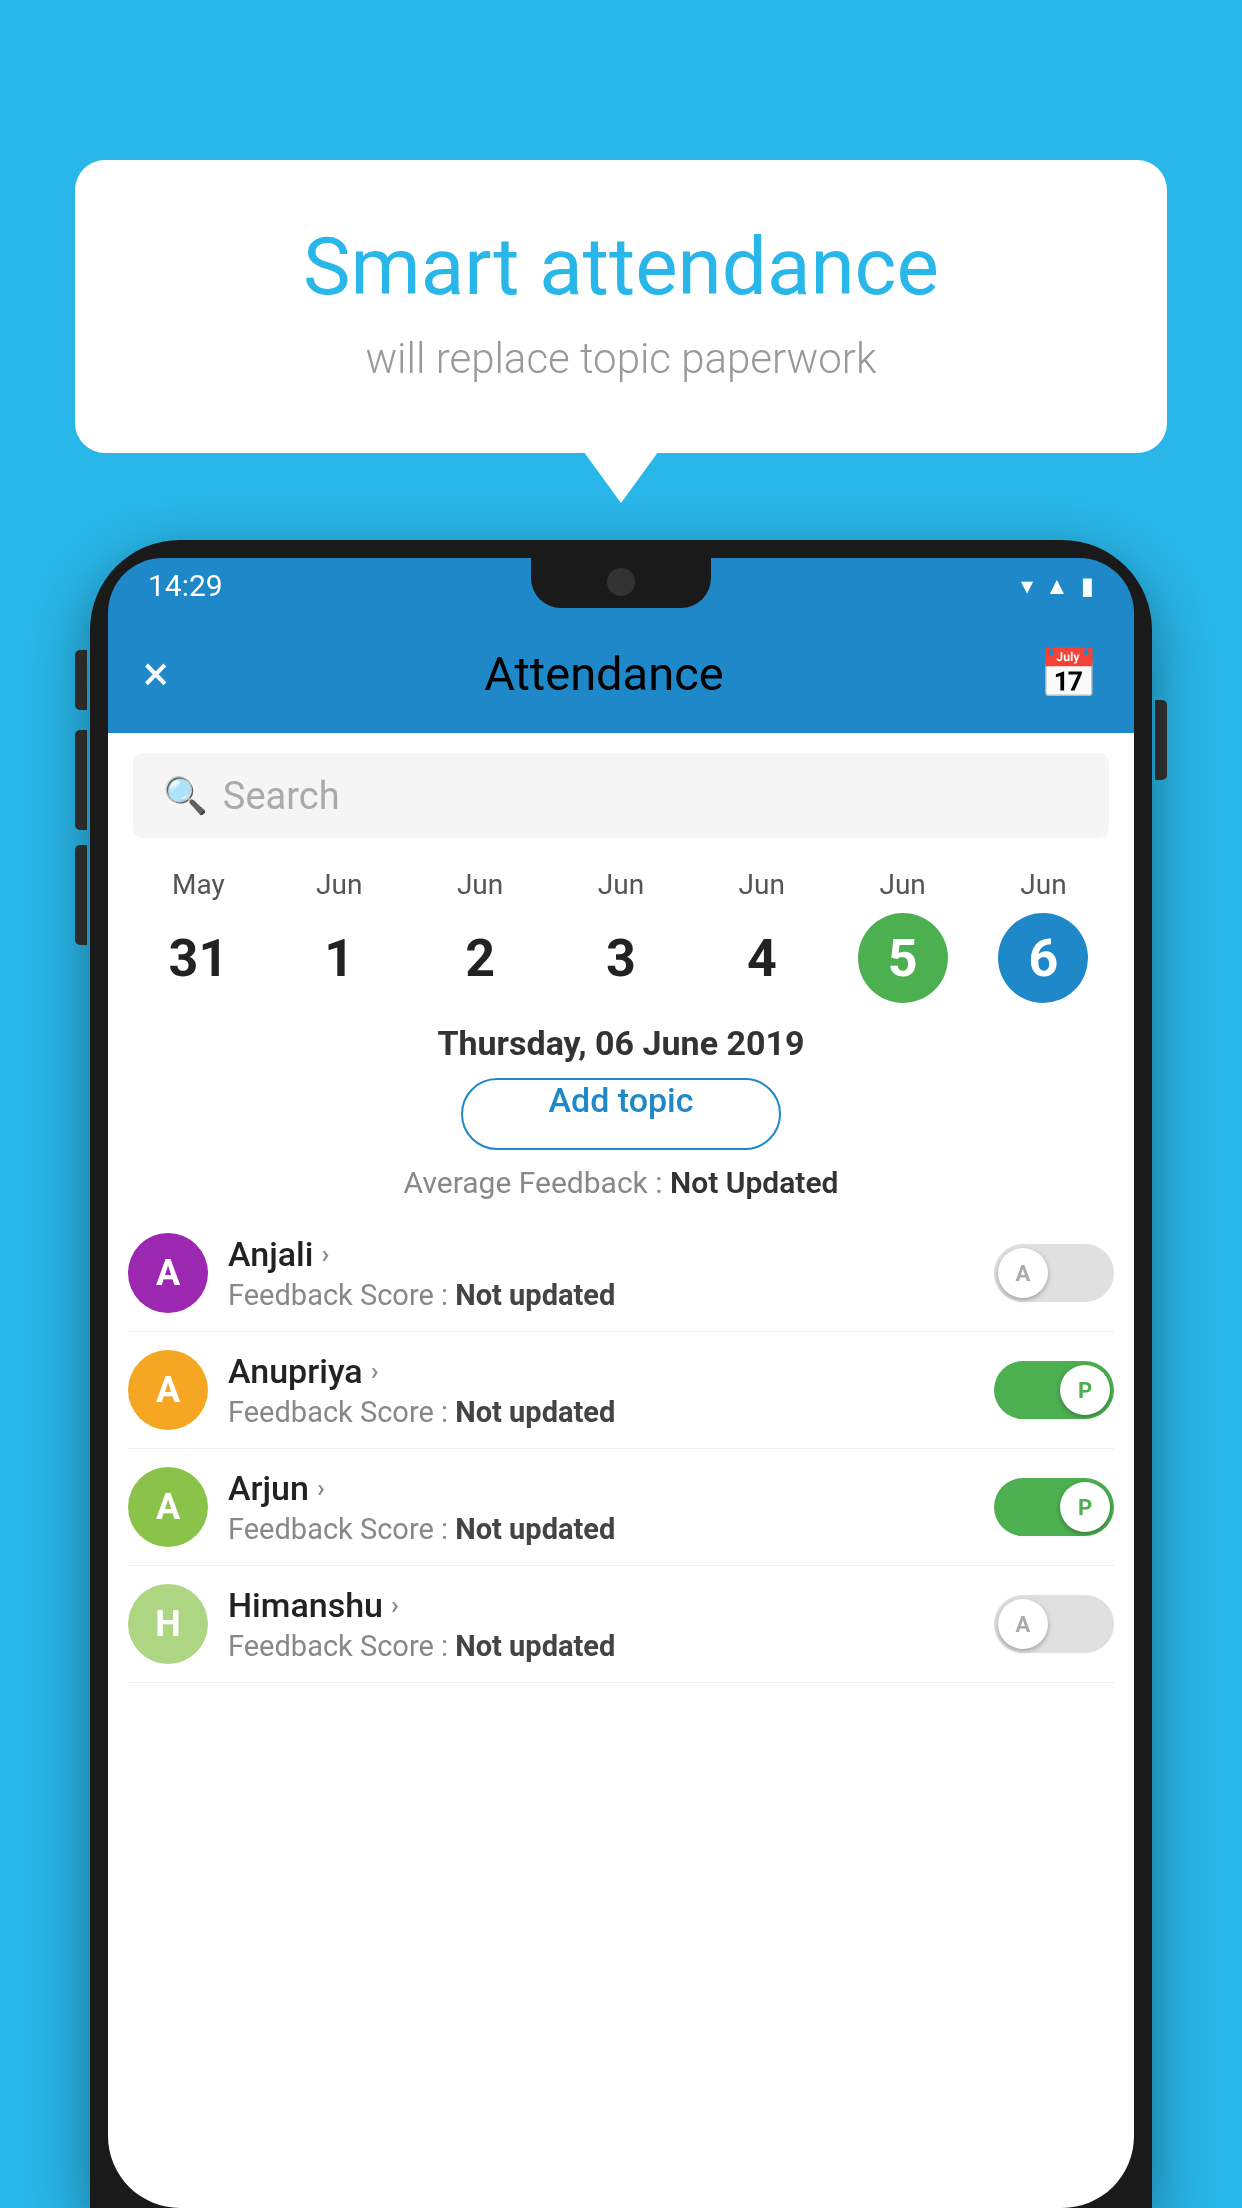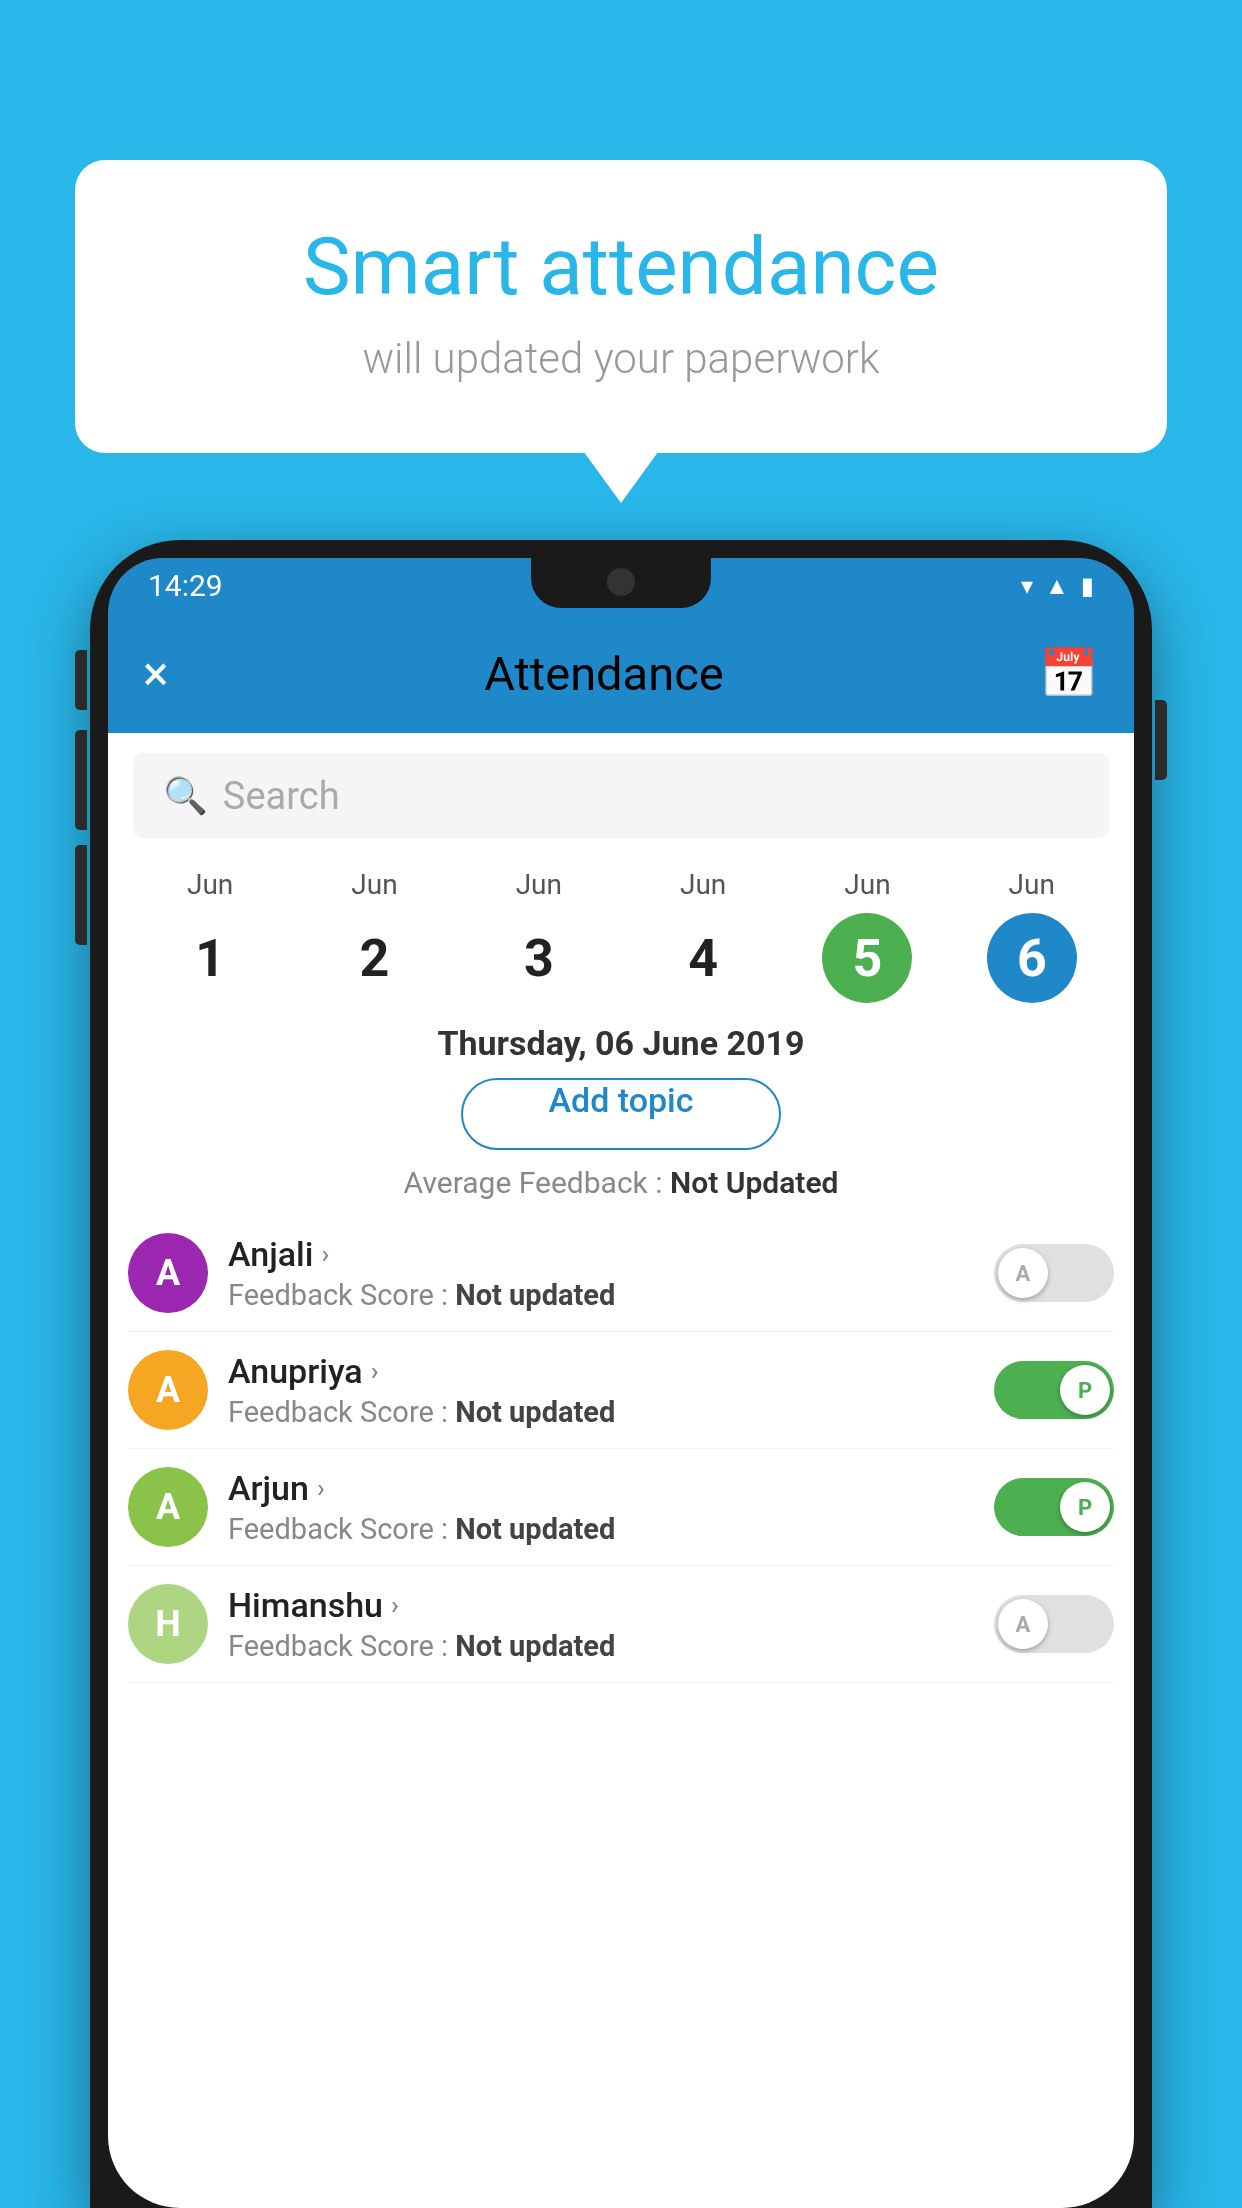--- a/index.html
+++ b/index.html
@@ -362,21 +362,21 @@
       height: 100px;
       background: #333;
       border-radius: 5px 0 0 5px;
     }
   </style>
 </head>
 <body>
 
 <div class="speech-bubble">
   <div class="speech-bubble-title">Smart attendance</div>
-  <div class="speech-bubble-subtitle">will updated your paperwork</div>
+  <div class="speech-bubble-subtitle">will replace topic paperwork</div>
 </div>
 
 <div class="phone-side-btn-right"></div>
 <div class="phone-side-btn-left-1"></div>
 <div class="phone-side-btn-left-2"></div>
 <div class="phone-side-btn-left-3"></div>
 
 <div class="phone-frame">
 
   <div class="phone-notch">
@@ -399,20 +399,24 @@
       <span class="app-bar-title">Attendance</span>
       <span class="app-bar-icon">📅</span>
     </div>
 
     <div class="search-bar">
       <span class="search-icon">🔍</span>
       <span class="search-text">Search</span>
     </div>
 
     <div class="calendar-strip">
+    <div class="calendar-day">
+          <div class="day-month">May</div>
+          <div class="day-number">31</div>
+        </div>
         <div class="calendar-day">
           <div class="day-month">Jun</div>
           <div class="day-number">1</div>
         </div>
         <div class="calendar-day">
           <div class="day-month">Jun</div>
           <div class="day-number">2</div>
         </div>
         <div class="calendar-day">
           <div class="day-month">Jun</div>

